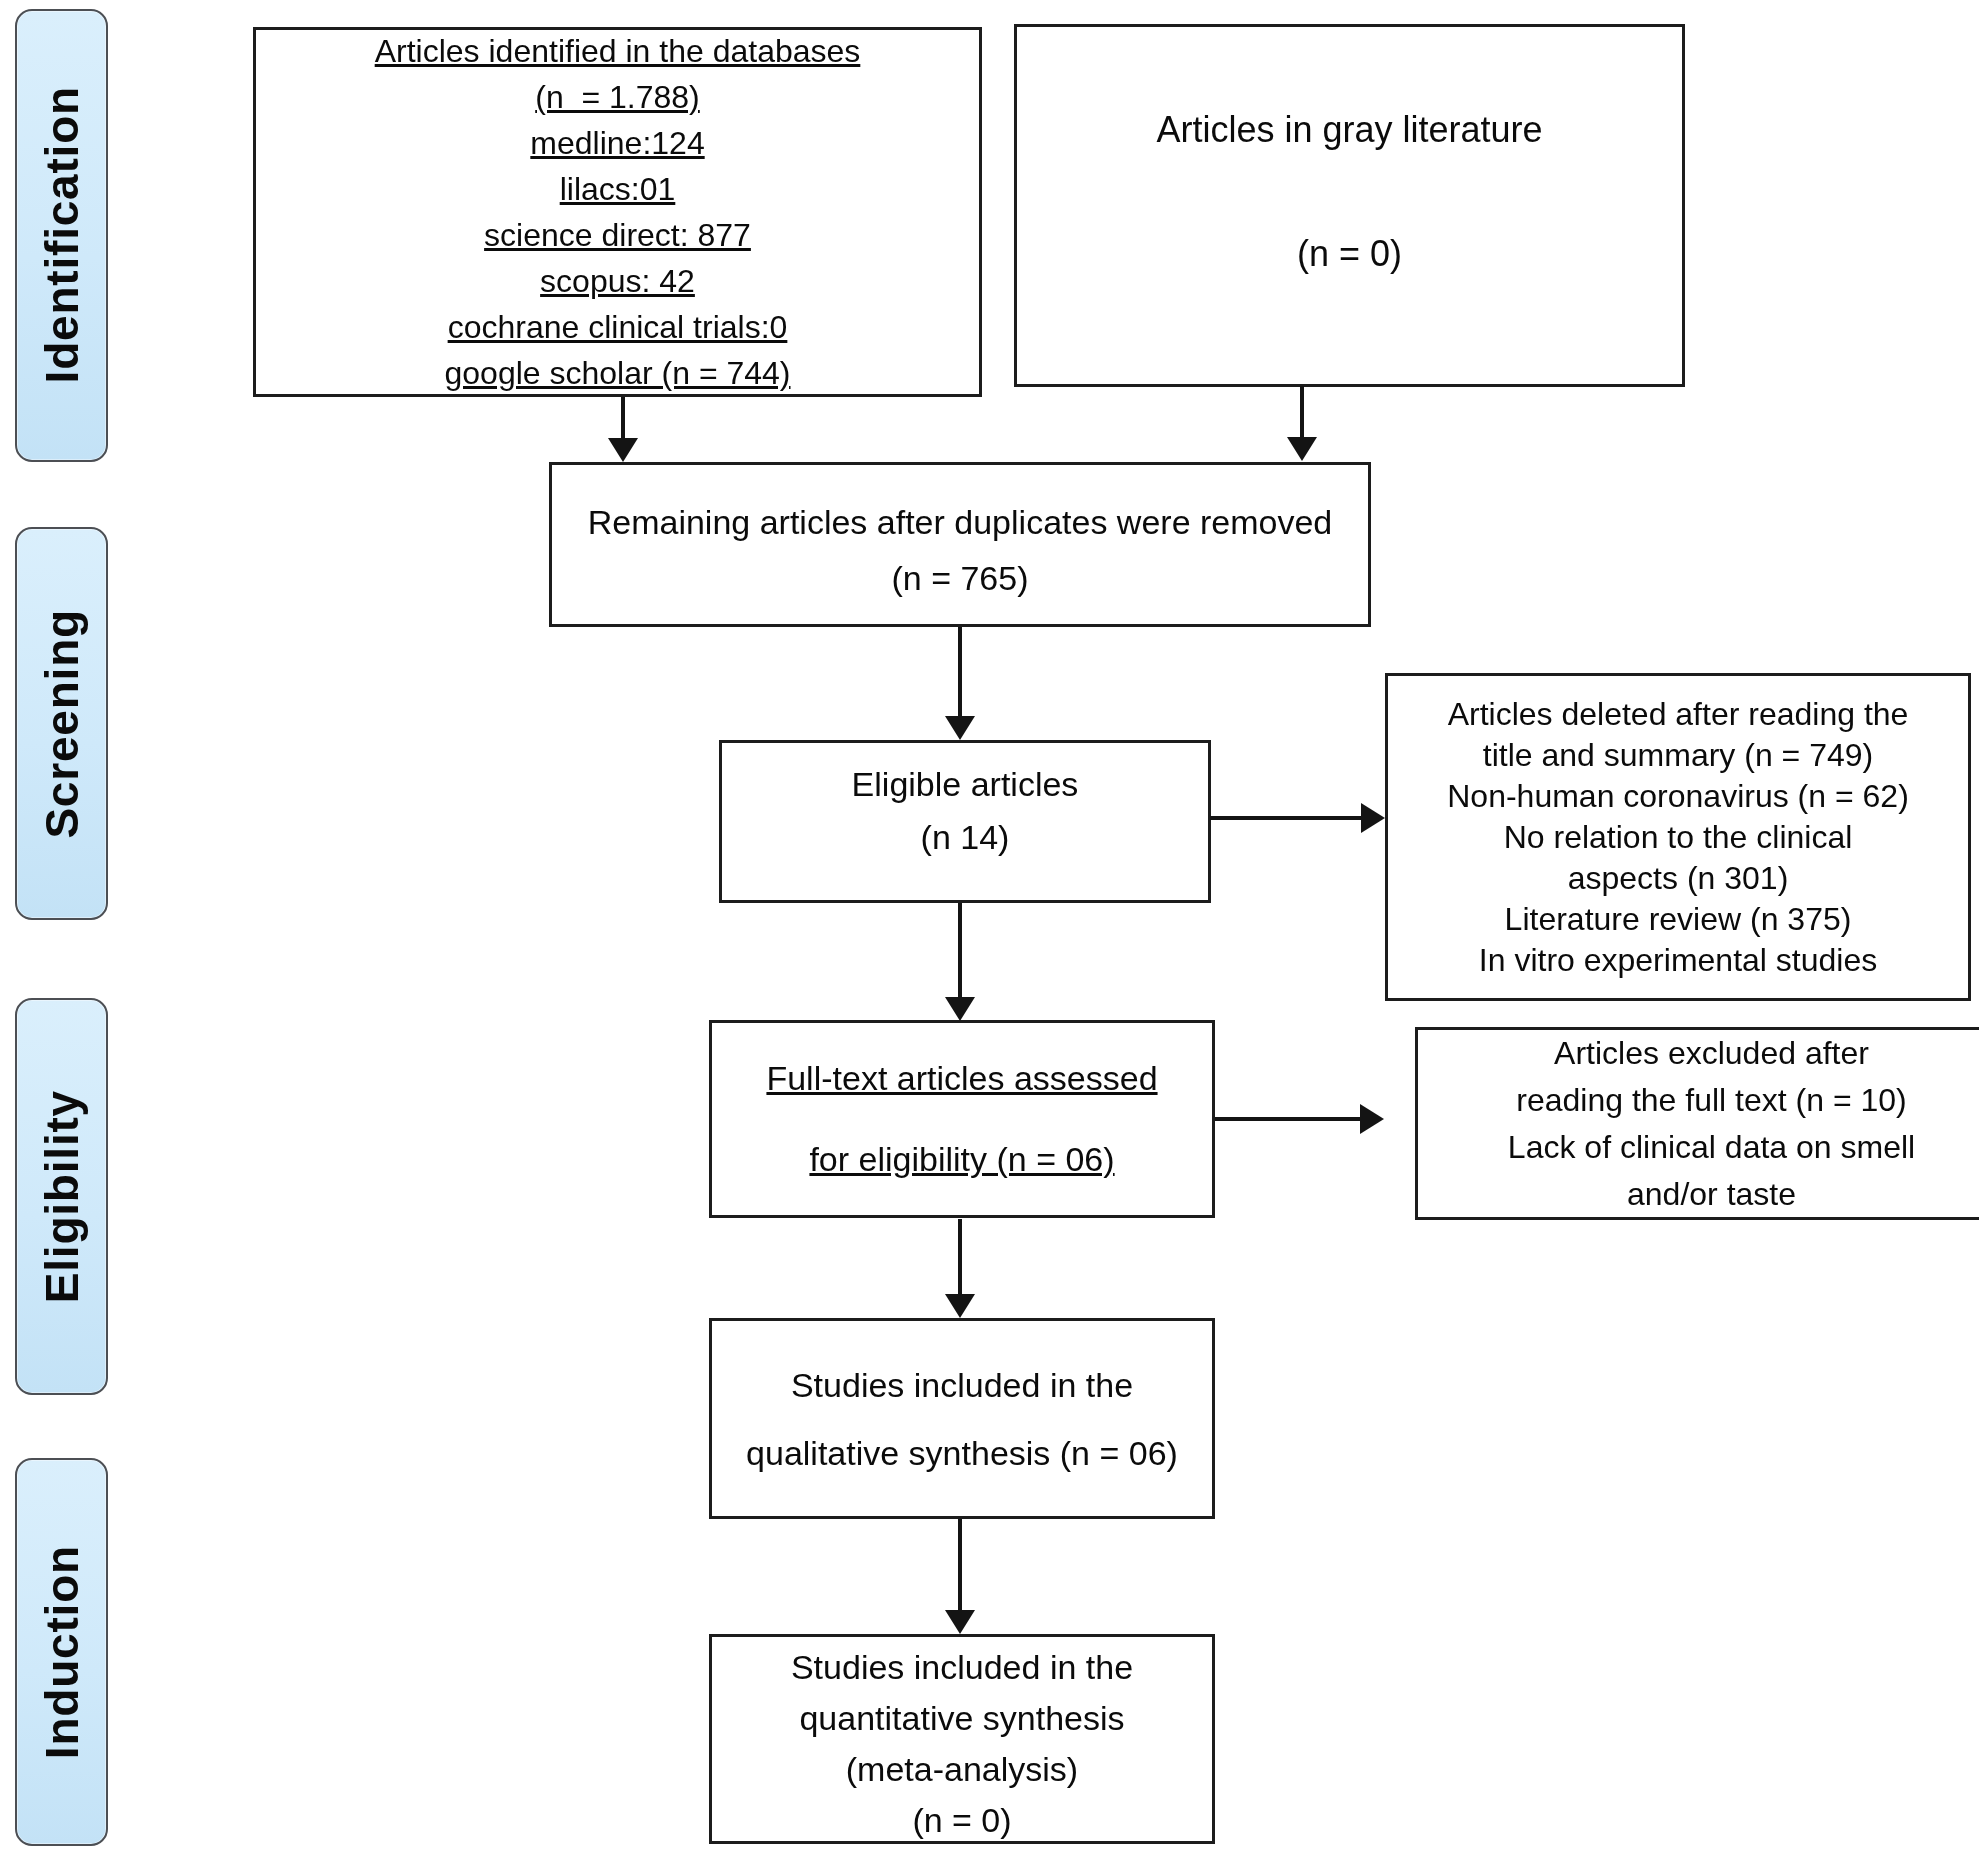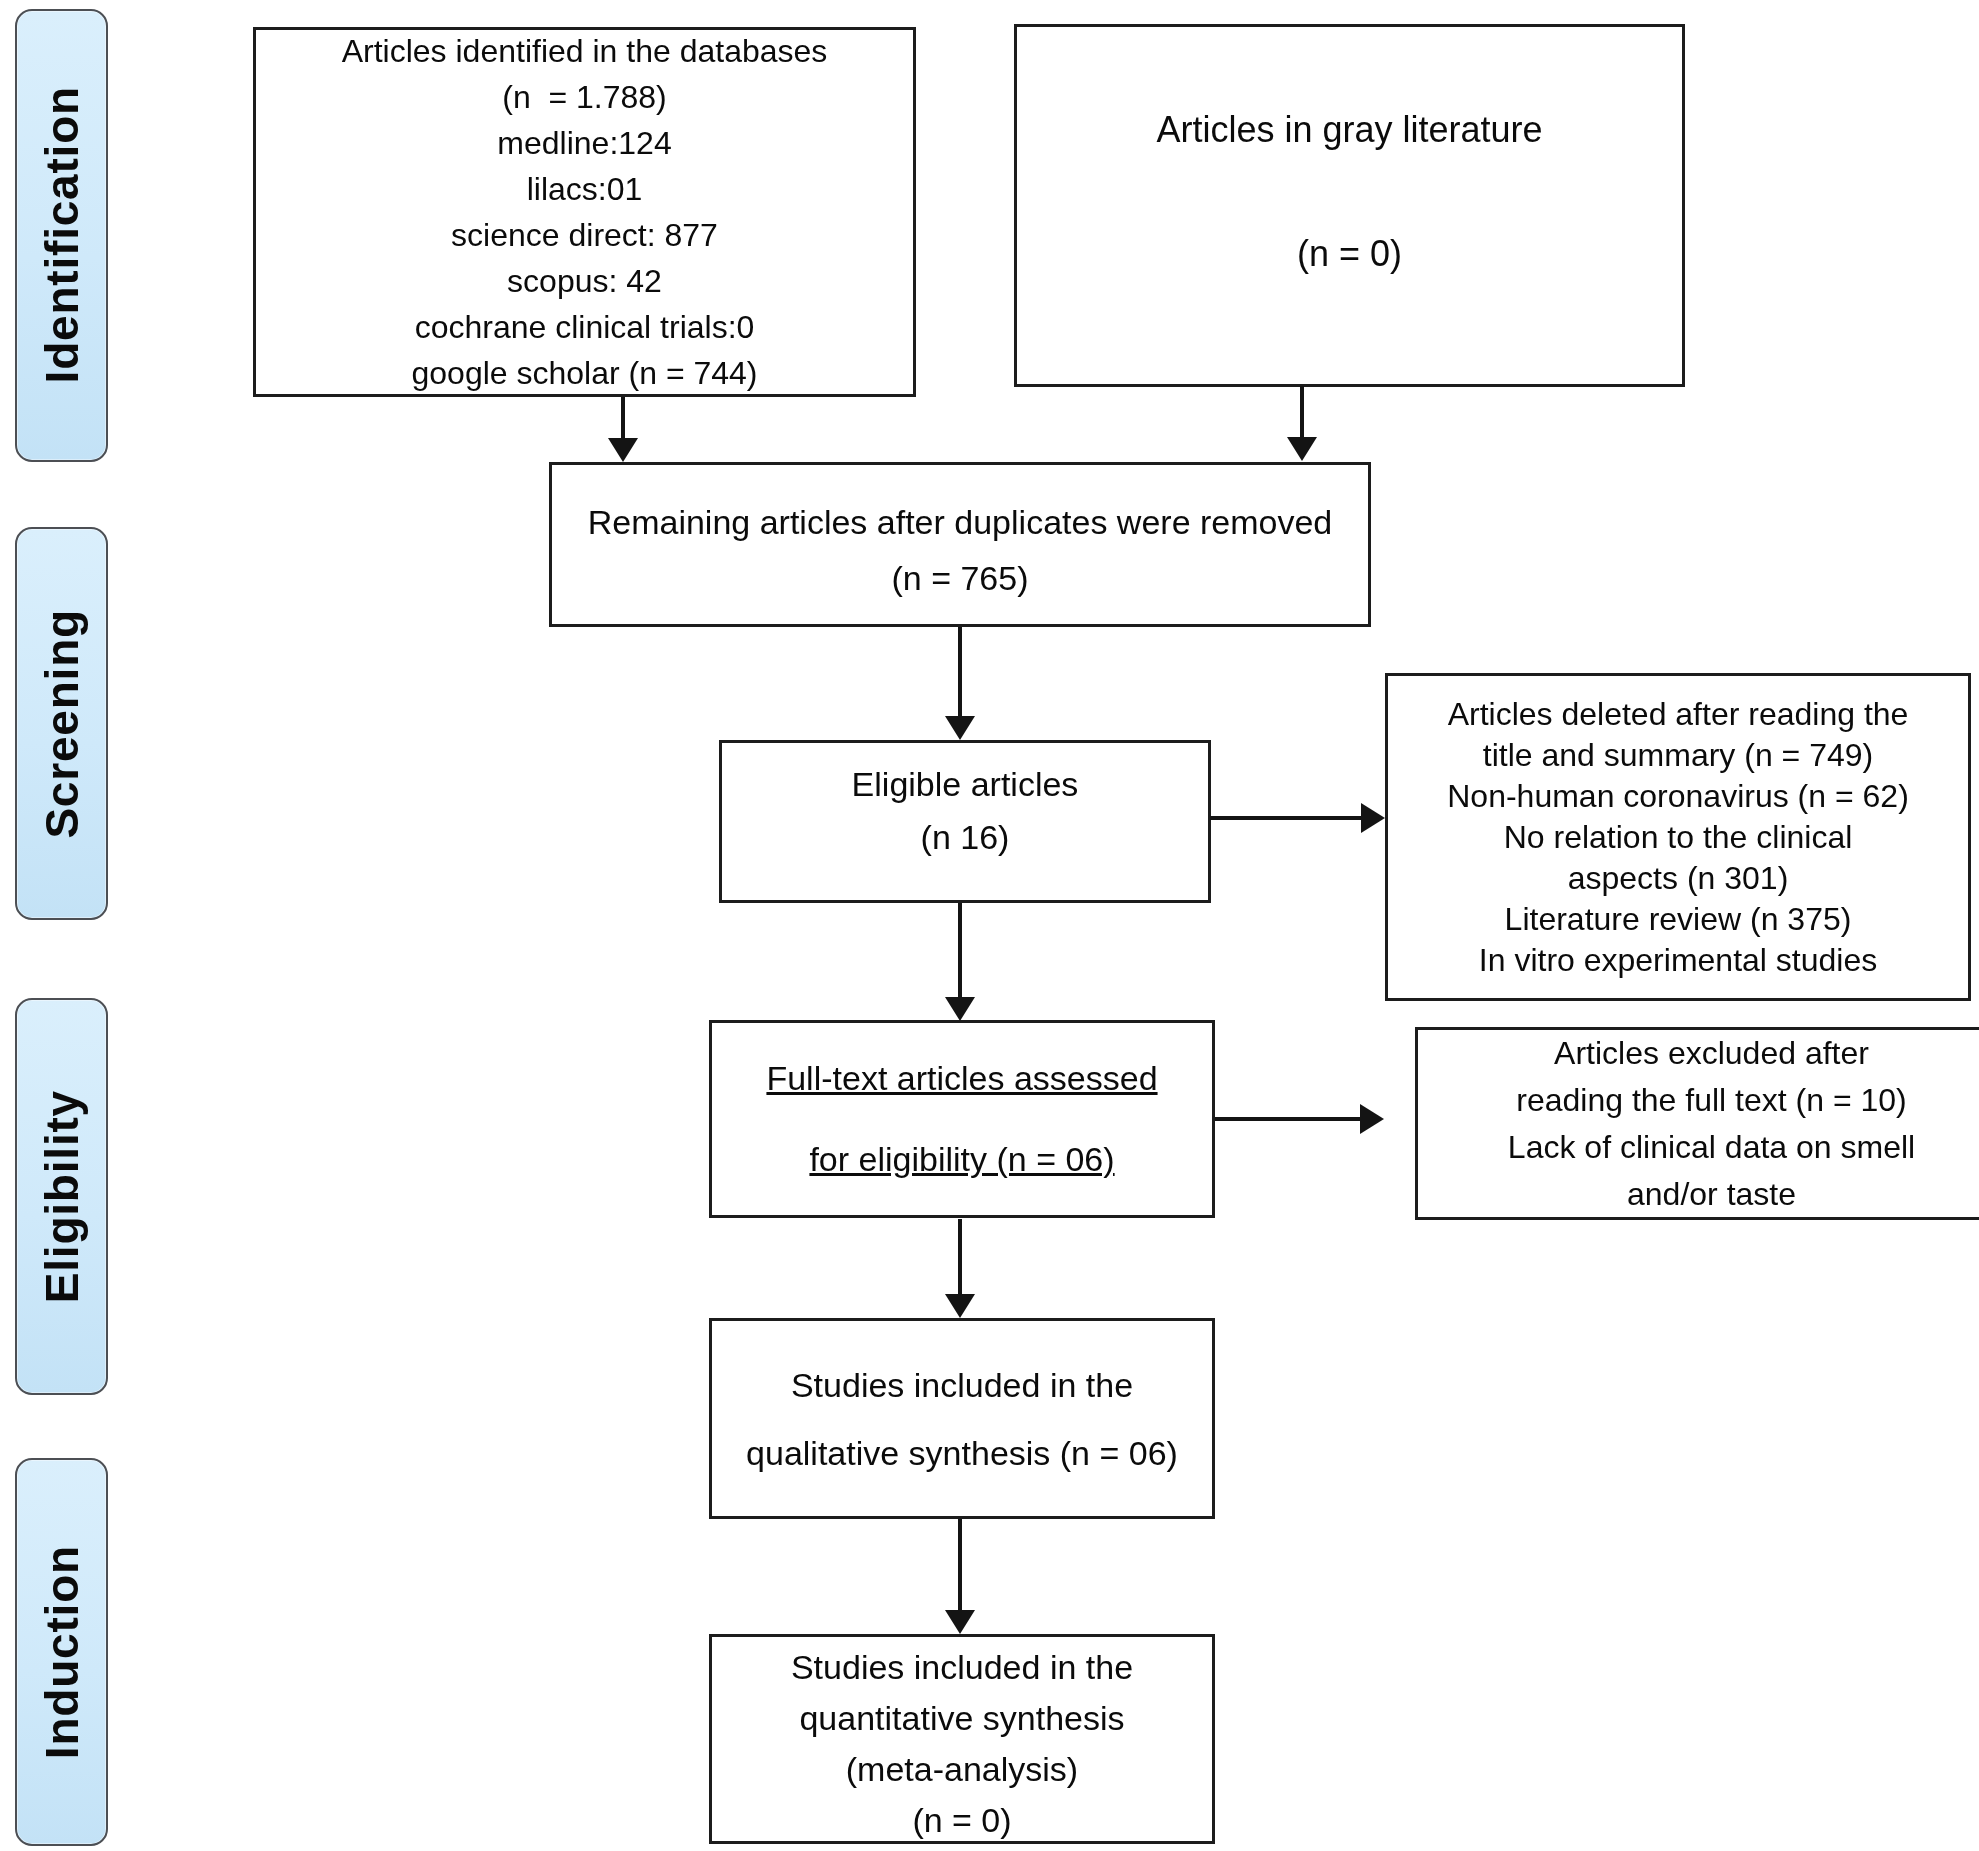--- a/index.html
+++ b/index.html
@@ -51,21 +51,21 @@
     border: 3.4px solid var(--box-border);
     display: flex; flex-direction: column;
     align-items: center; justify-content: center;
     text-align: center;
   }
   .fbox-text {
     white-space: pre-wrap;
     width: 100%;
   }
 
-  #box-databases    { left: 253px;  top: 27px;   width: 663px; height: 370px; }
+  #box-databases    { left: 253px;  top: 27px;   width: 729px; height: 370px; text-decoration: underline; }
   #box-databases .fbox-text    { font-size: 32px; line-height: 46px; }
 
   #box-gray         { left: 1014px; top: 24px;   width: 671px; height: 363px;
                       justify-content: flex-start; padding-top: 83px; align-items: center; }
   #box-gray .gray-title { font-size: 36px; line-height: 39px; }
   #box-gray .gray-count { font-size: 36px; line-height: 39px; margin-top: 85px; }
 
   #box-duplicates   { left: 549px;  top: 462px;  width: 822px; height: 165px; padding-top: 10.2px; }
   #box-duplicates .fbox-text   { font-size: 34px; line-height: 56px; }
 
@@ -143,21 +143,21 @@
   <div class="gray-count">(n = 0)</div>
 </div>
 
 <div class="fbox" id="box-duplicates">
   <div class="fbox-text">Remaining articles after duplicates were removed
 (n = 765)</div>
 </div>
 
 <div class="fbox" id="box-eligible">
   <div class="fbox-text">Eligible articles
-(n 16)</div>
+(n 14)</div>
 </div>
 
 <div class="fbox" id="box-deleted">
   <div class="fbox-text">Articles deleted after reading the
 title and summary (n = 749)
 Non-human coronavirus (n = 62)
 No relation to the clinical
 aspects (n 301)
 Literature review (n 375)
 In vitro experimental studies</div>

